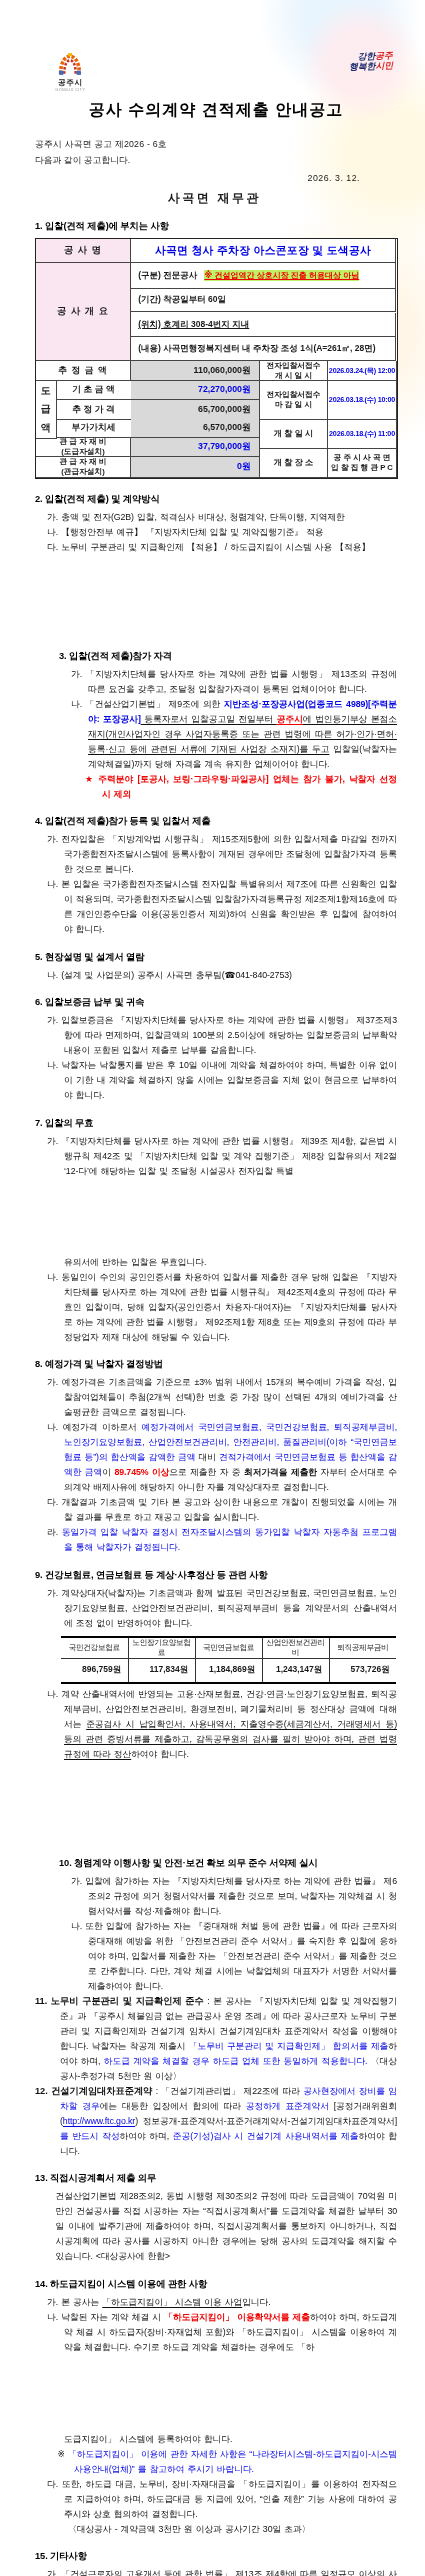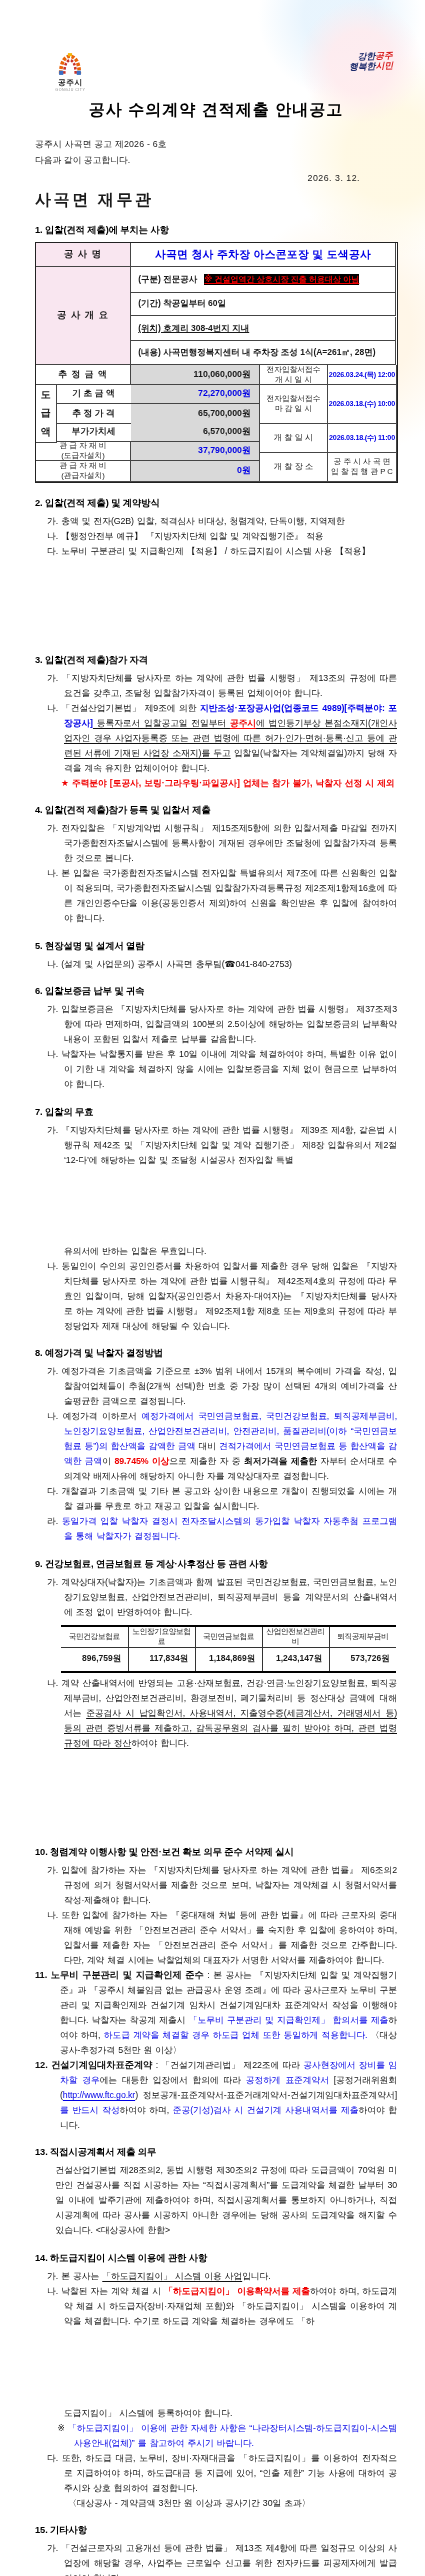--- a/index.html
+++ b/index.html
@@ -24,54 +24,54 @@
   .logo-name{font-weight:bold;font-size:7.7px;letter-spacing:0.5px;margin-top:1px;}
   .logo-sub{font-size:3.6px;color:#8a8a8a;letter-spacing:0.5px;}
   .slogan{margin-right:4.1px;text-align:right;font-family:"Liberation Serif","DejaVu Serif",serif;
     font-style:italic;font-weight:bold;line-height:9.8px;font-size:8.8px;transform:rotate(-2deg);}
   .slg-red{color:#d81e1e;}
   .slg-navy{color:#1b2a6b;}
   .doc-title{font-size:16px;font-weight:800;letter-spacing:1px;text-align:center;margin-top:8.2px;color:#000;}
   .notice-no{font-size:8.8px;margin-top:17.5px;letter-spacing:0.2px;}
   .intro{font-size:8.8px;margin-top:4.6px;}
   .date-line{font-size:8.8px;text-align:right;padding-right:37px;margin-top:6.2px;letter-spacing:0.5px;}
-  .issuer{font-size:16px;font-weight:bold;text-align:left;padding-right:3.1px;margin-top:6.2px;letter-spacing:2.6px;}
+  .issuer{font-size:12px;font-weight:bold;text-align:center;padding-right:3.1px;margin-top:6.2px;letter-spacing:2.6px;}
 
   
   .sec-h{font-size:9.3px;font-weight:800;margin:13.4px 0 4.1px 0;color:#000;letter-spacing:-0.1px;}
   .para{font-size:8.8px;line-height:15px;margin:0;text-align:justify;letter-spacing:-0.1px;word-spacing:0.8px;
     padding-left:29px;text-indent:-17px;color:#111;}
   .para.cont{text-indent:0;}
   .para.plain{padding-left:20.6px;text-indent:0;}
   .para.star{color:#f00000;font-weight:bold;padding-left:43px;text-indent:-17px;}
   .para.ref{padding-left:39px;text-indent:-16.5px;}
   .para.note{padding-left:33px;text-indent:0;}
   .para.inline-p{padding-left:25px;text-indent:-25px;}
   .sec-no,.sec-ttl{font-weight:800;font-size:9.3px;}
   .pgap{width:100%;}
-  .section.pb{margin-top:95px;}
+  .section.pb{margin-top:95px;margin-left:24px;}
   .bl{color:#0000e6;}
   .rd{color:#f00000;}
   .b{font-weight:bold;}
   .u{text-decoration:underline;text-underline-offset:1.5px;}
-  .hl{background:#000000;color:#f00000;font-weight:bold;text-decoration:underline;}
+  .hl{background:#bef264;color:#f00000;font-weight:bold;text-decoration:underline;}
 
   
   .t1box{position:relative;width:361px;height:239px;border:1px solid #222;margin-top:5.2px;background:#fff;}
   .tc{position:absolute;box-sizing:border-box;display:flex;align-items:center;justify-content:center;
       border-right:0.5px solid #444;border-bottom:0.5px solid #444;font-size:8.8px;text-align:center;}
   .tc.left{justify-content:flex-start;padding-left:7.2px;text-align:left;}
   .tc.right{justify-content:flex-end;padding-right:8.2px;}
   .pink{background:#f9e6f0;}
   .gray{background:#d9d9d9;}
   .lblb{font-weight:bold;font-size:9.3px;letter-spacing:1px;}
   .t1-name-v{color:#0000e6;font-weight:800;font-size:10.8px;letter-spacing:0.3px;}
   .ovtext{font-weight:bold;font-size:8.5px;}
   .money{font-weight:bold;font-size:8.8px;}
-  .rlbl{font-weight:normal;font-size:7.7px;line-height:9.8px;}
+  .rlbl{font-weight:bold;font-size:7.7px;line-height:9.8px;}
   .rdate{color:#0000e6;font-weight:bold;font-size:7.2px;letter-spacing:-0.2px;}
   .vert{width:1.2em;word-break:break-all;line-height:18.5px;font-weight:bold;font-size:10px;}
   .two{display:flex;flex-direction:column;justify-content:center;}
 
   
   .ins{border-collapse:collapse;table-layout:fixed;width:335px;margin:5.2px 0 3.1px 26px;
        border-top:2.1px double #000;border-bottom:2.1px double #000;}
   .ins th{border:0.5px solid #333;border-top:none;font-weight:normal;font-size:7.7px;letter-spacing:-0.4px;
        height:17.5px;padding:0 1px;}
   .ins td{border:0.5px solid #333;border-bottom:none;font-weight:bold;font-size:8.5px;height:20.6px;

